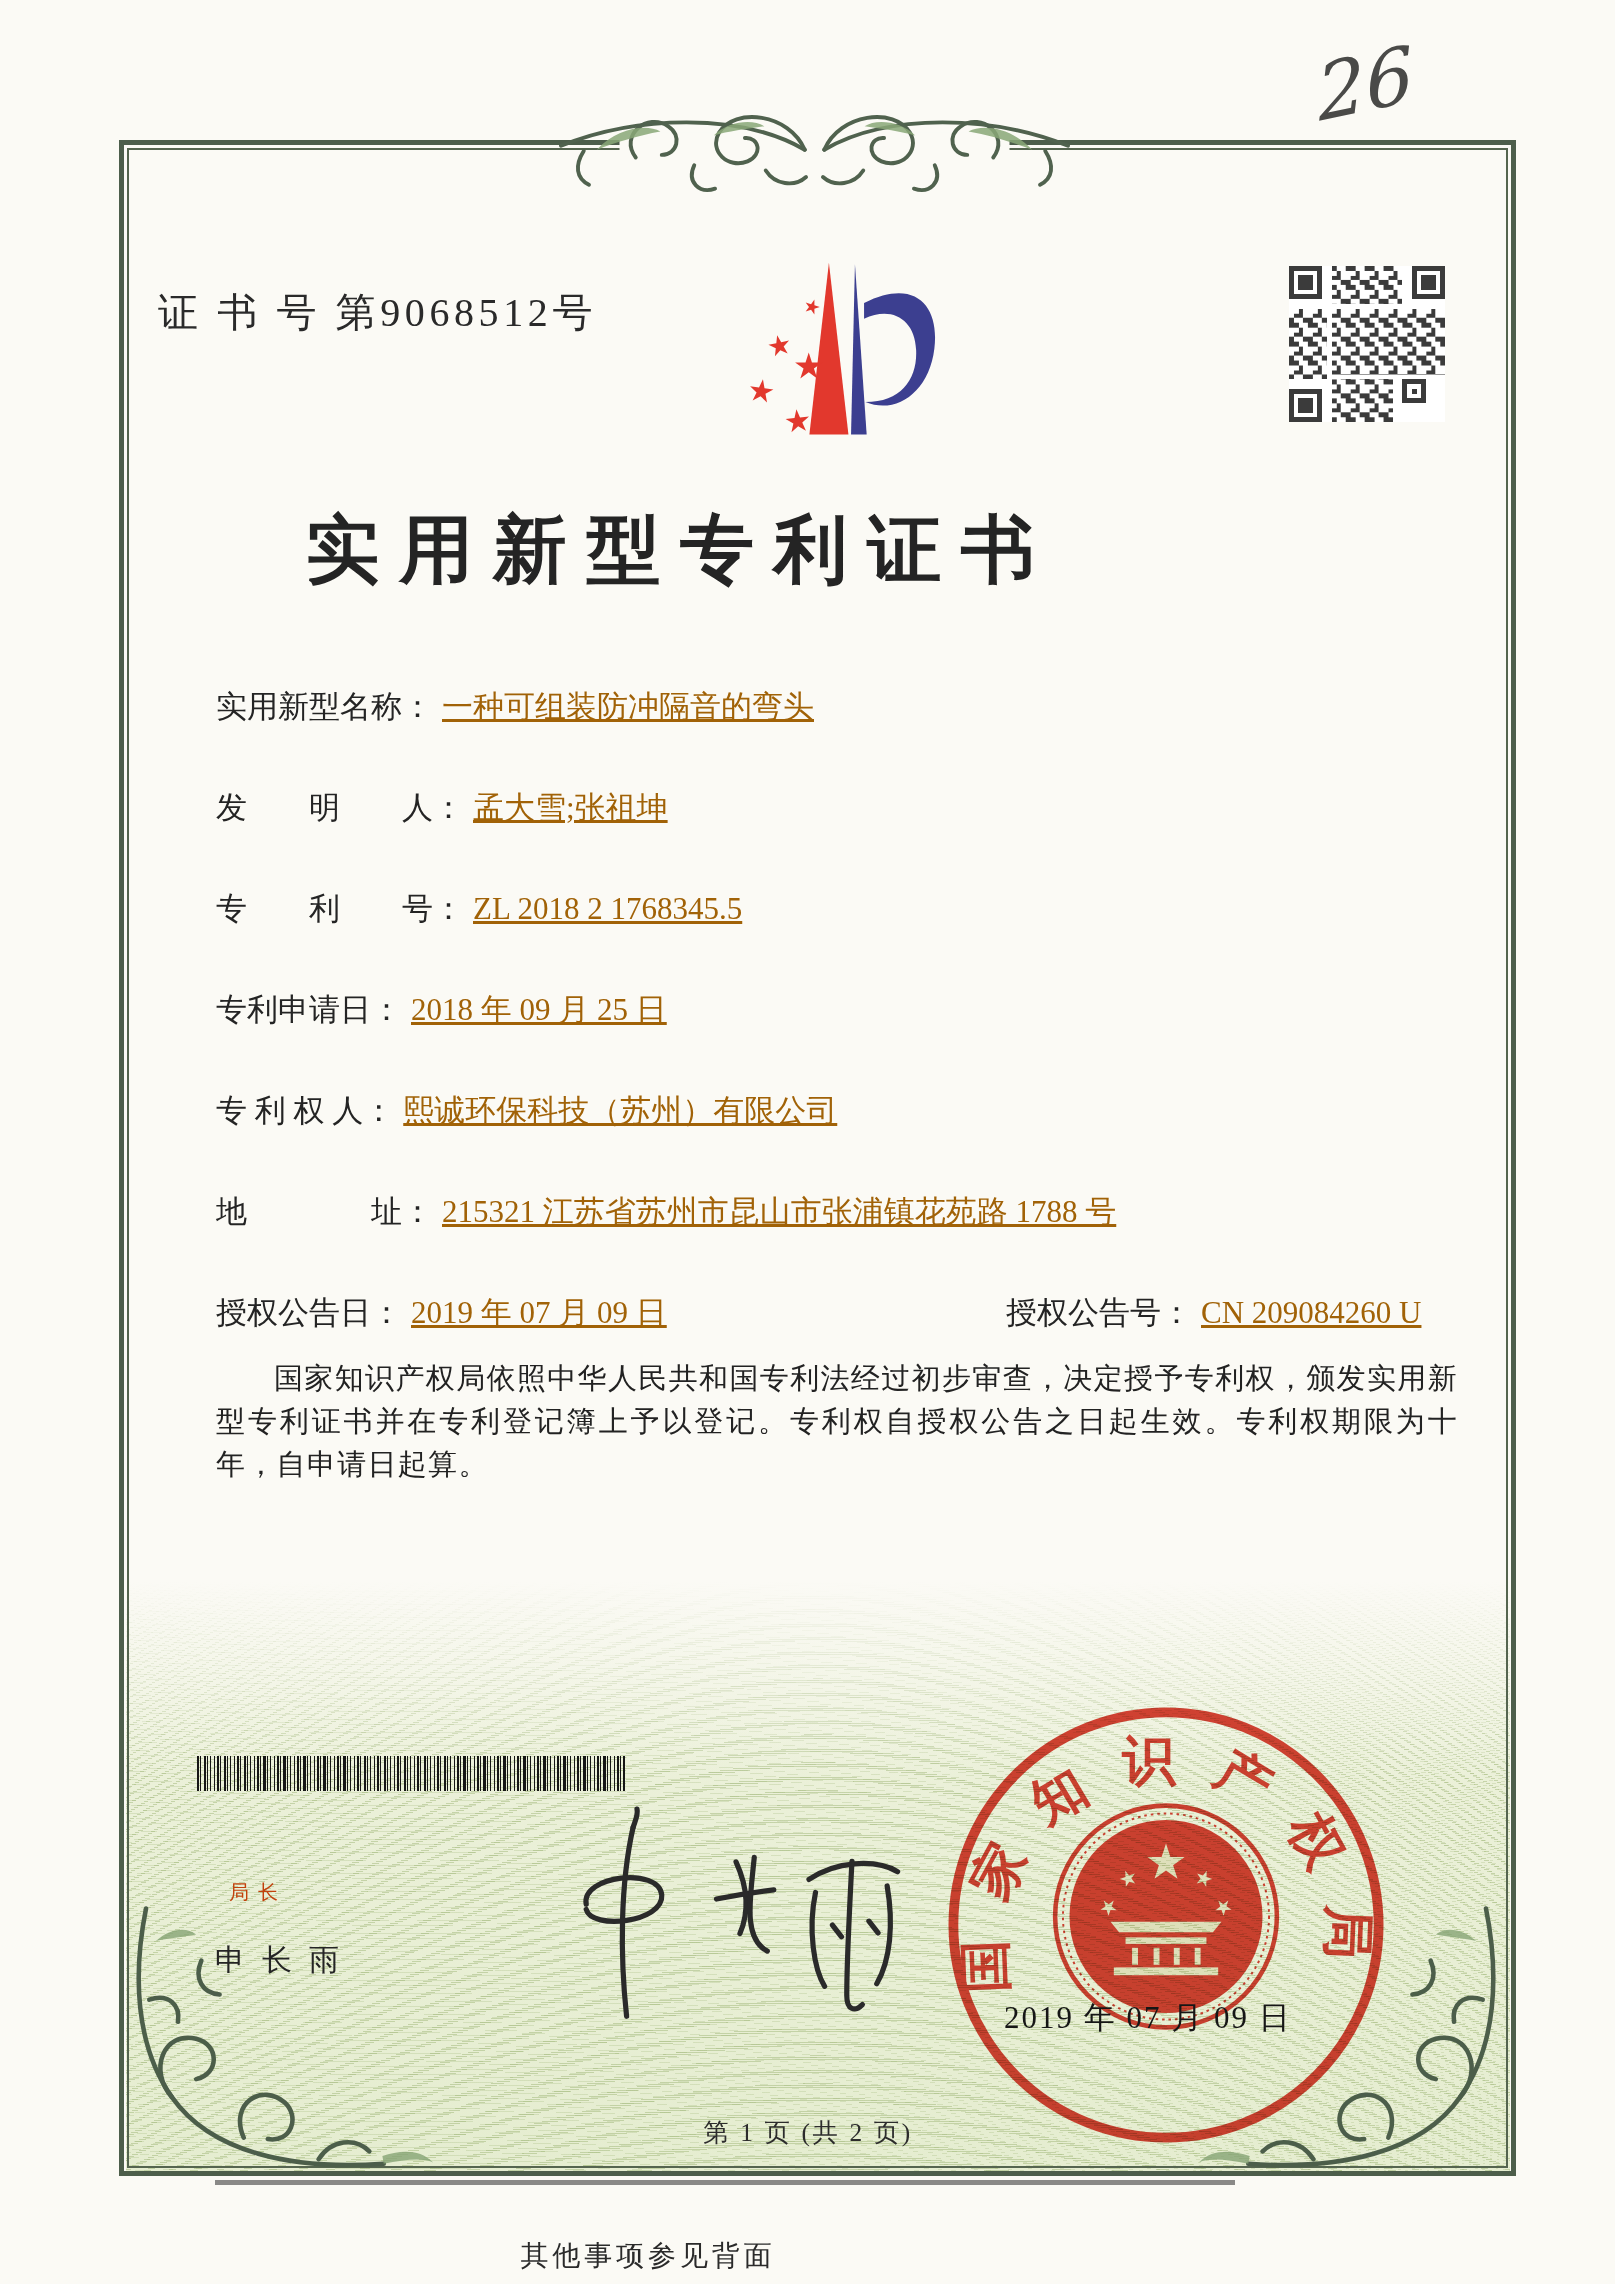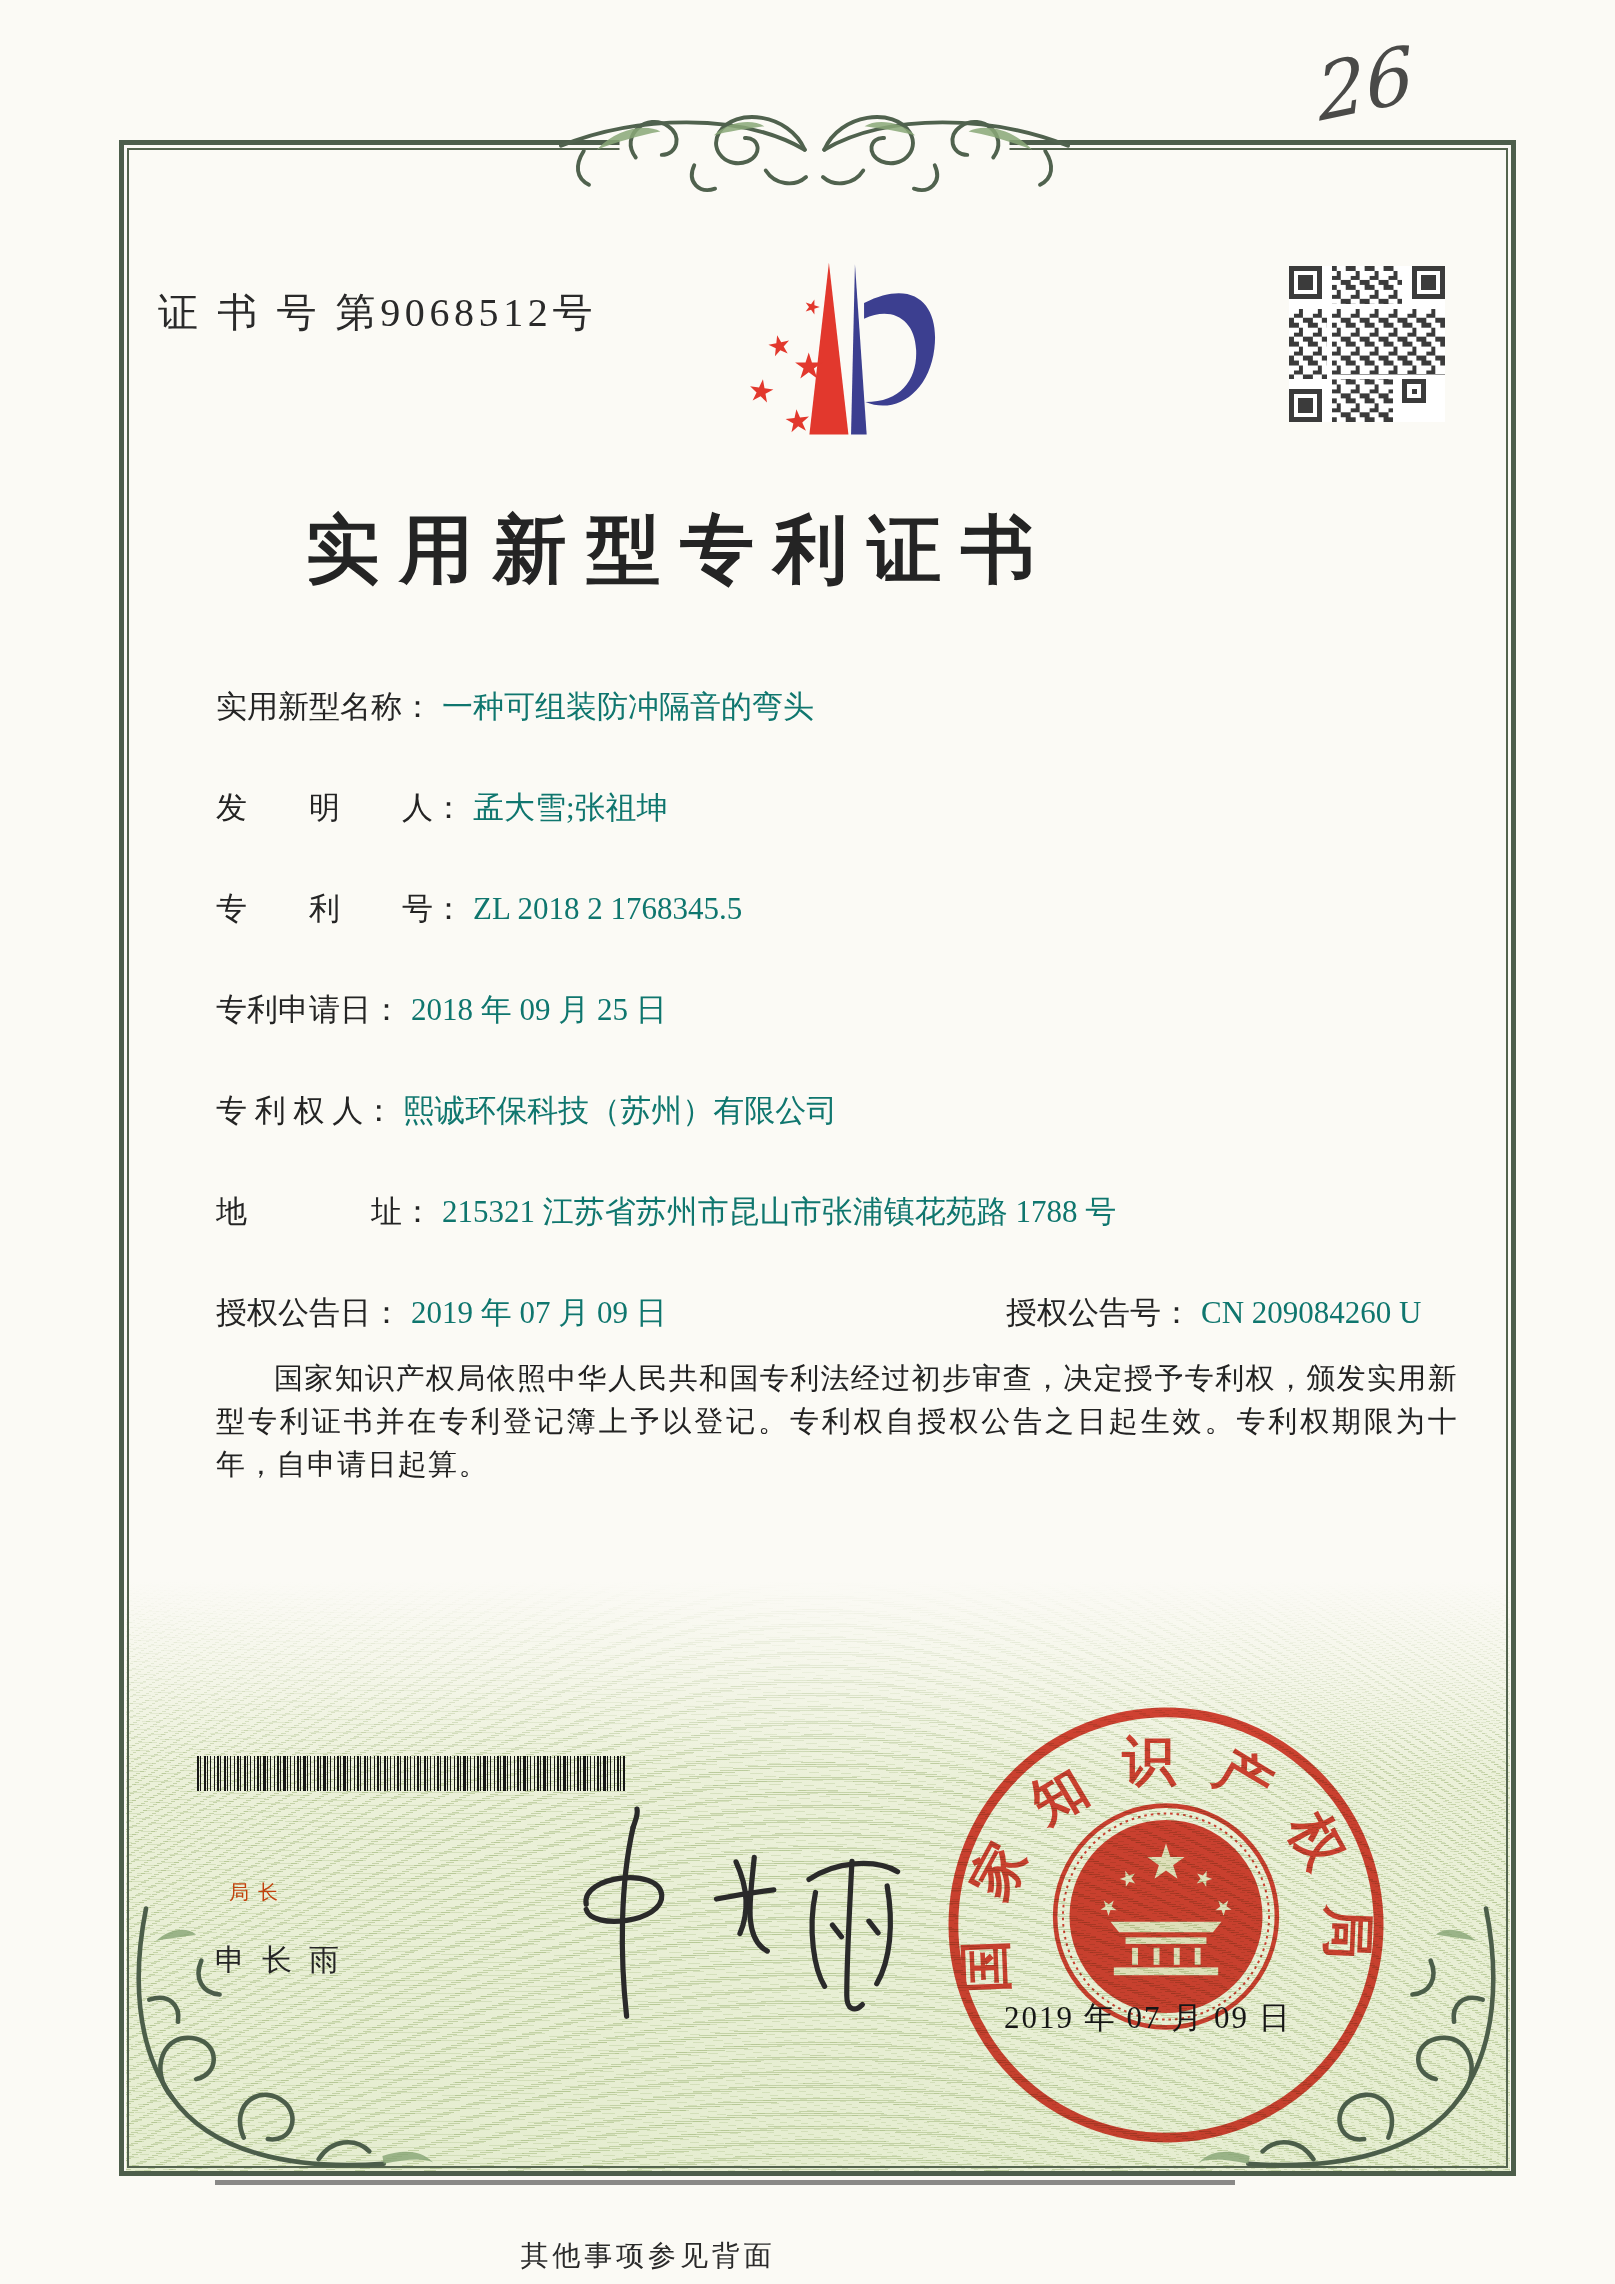--- a/index.html
+++ b/index.html
@@ -44,21 +44,21 @@
   .qr{position:absolute; left:1289px; top:266px; width:156px; height:156px;}
   .title{
     position:absolute; left:0; top:501px; width:1360px;
     text-align:center; font-size:74px; font-weight:bold;
     letter-spacing:19.6px; color:#242424;
   }
   
   .fields{position:absolute; left:216px; top:686px; width:1278px; font-size:31px;}
   .row{position:absolute; left:0; white-space:nowrap;}
   .row .lbl{color:#242424;}
-  .row .val{margin-left:9px; color:#0f766e;}
+  .row .val{margin-left:9px; color:#a16207;text-decoration:underline;}
   .r0{top:0px;} .r1{top:101px;} .r2{top:202px;} .r3{top:303px;}
   .r4{top:404px;} .r5{top:505px;} .r6{top:606px;}
   .pair2{position:absolute; left:790px; top:0; white-space:nowrap;}
   
   .body-text{
     position:absolute; left:216px; top:1357px; width:1242px;
     font-size:29px; line-height:43px; text-align:justify;
     letter-spacing:1.3px; color:#222;
   }
   .body-text p{margin:0; text-indent:2em;}
@@ -300,17 +300,18 @@
         <rect x="-80" y="78" width="160" height="12"></rect>
       </g>
     </g>
     <defs>
       <path id="star" d="M0,-1 L0.2245,-0.309 L0.951,-0.309 L0.3633,0.118 L0.5878,0.809 L0,0.382 L-0.5878,0.809 L-0.3633,0.118 L-0.951,-0.309 L-0.2245,-0.309 Z"></path>
     </defs>
   </svg>
 
   <div class="seal-date">2019 年 07 月 09 日</div>
 
+  <div class="footer-page">第 1 页 (共 2 页)</div>
   <div class="scan-artifact"></div>
   <div class="back-note">其他事项参见背面</div>
 
 </div>
 
 
 </body></html>

